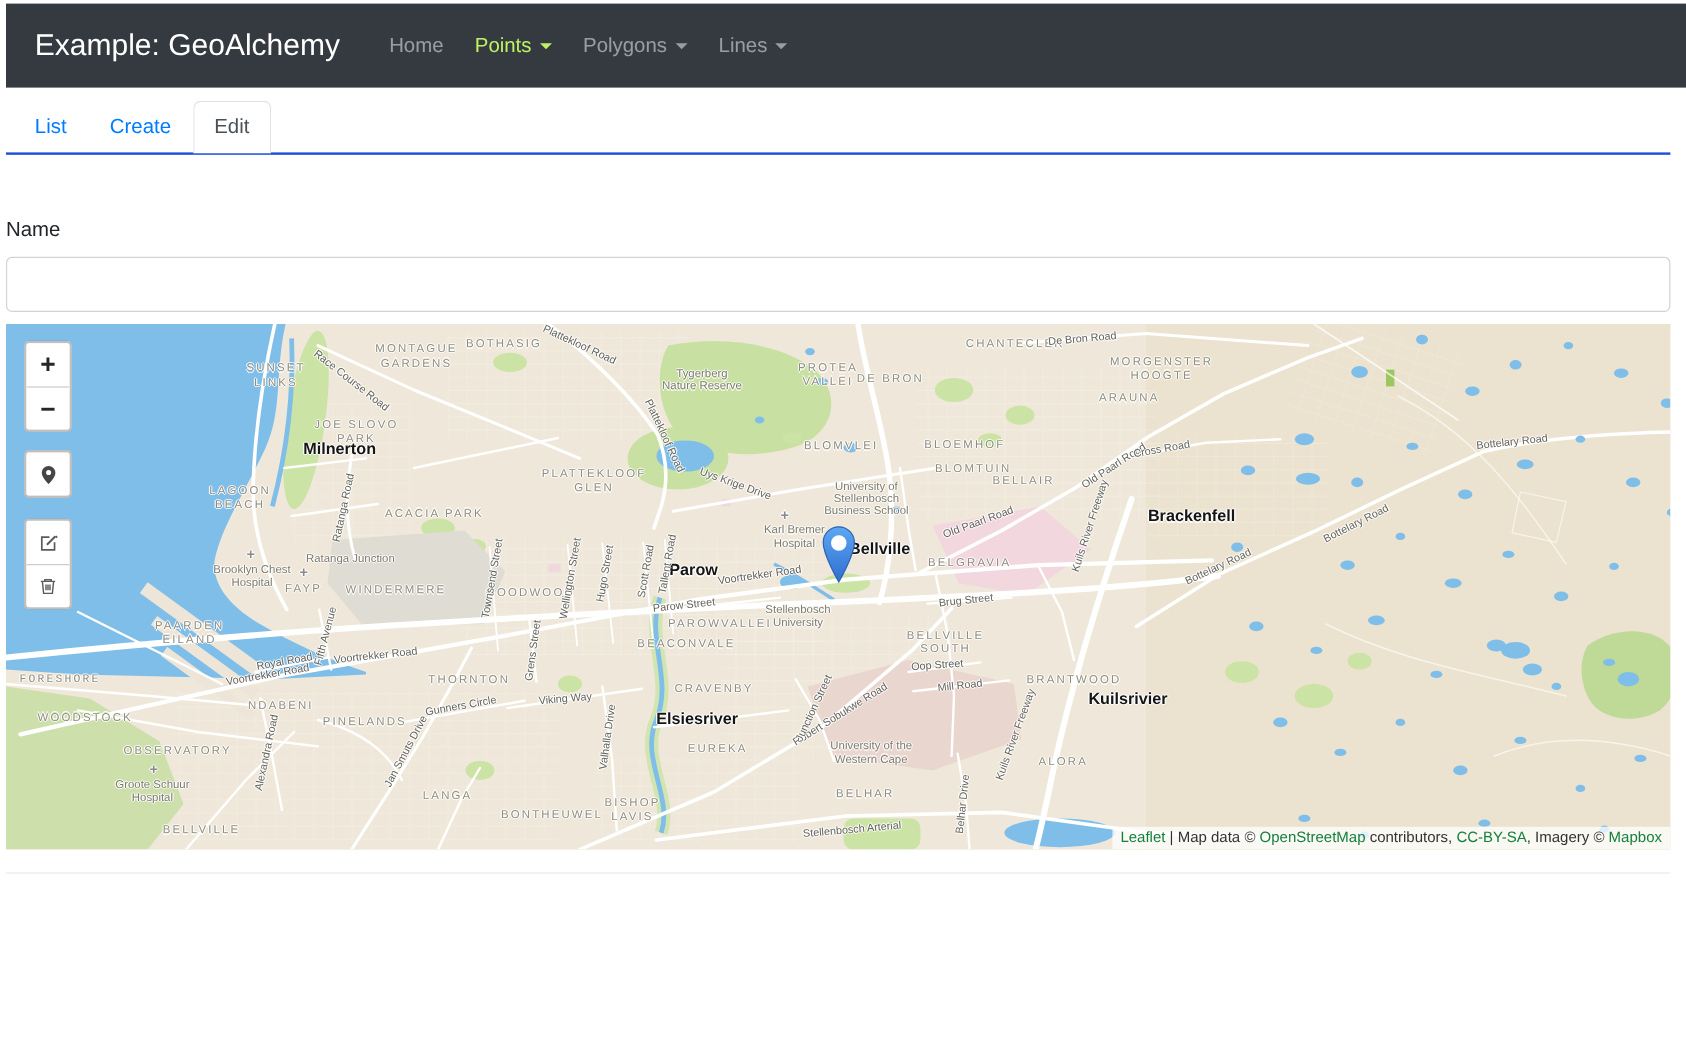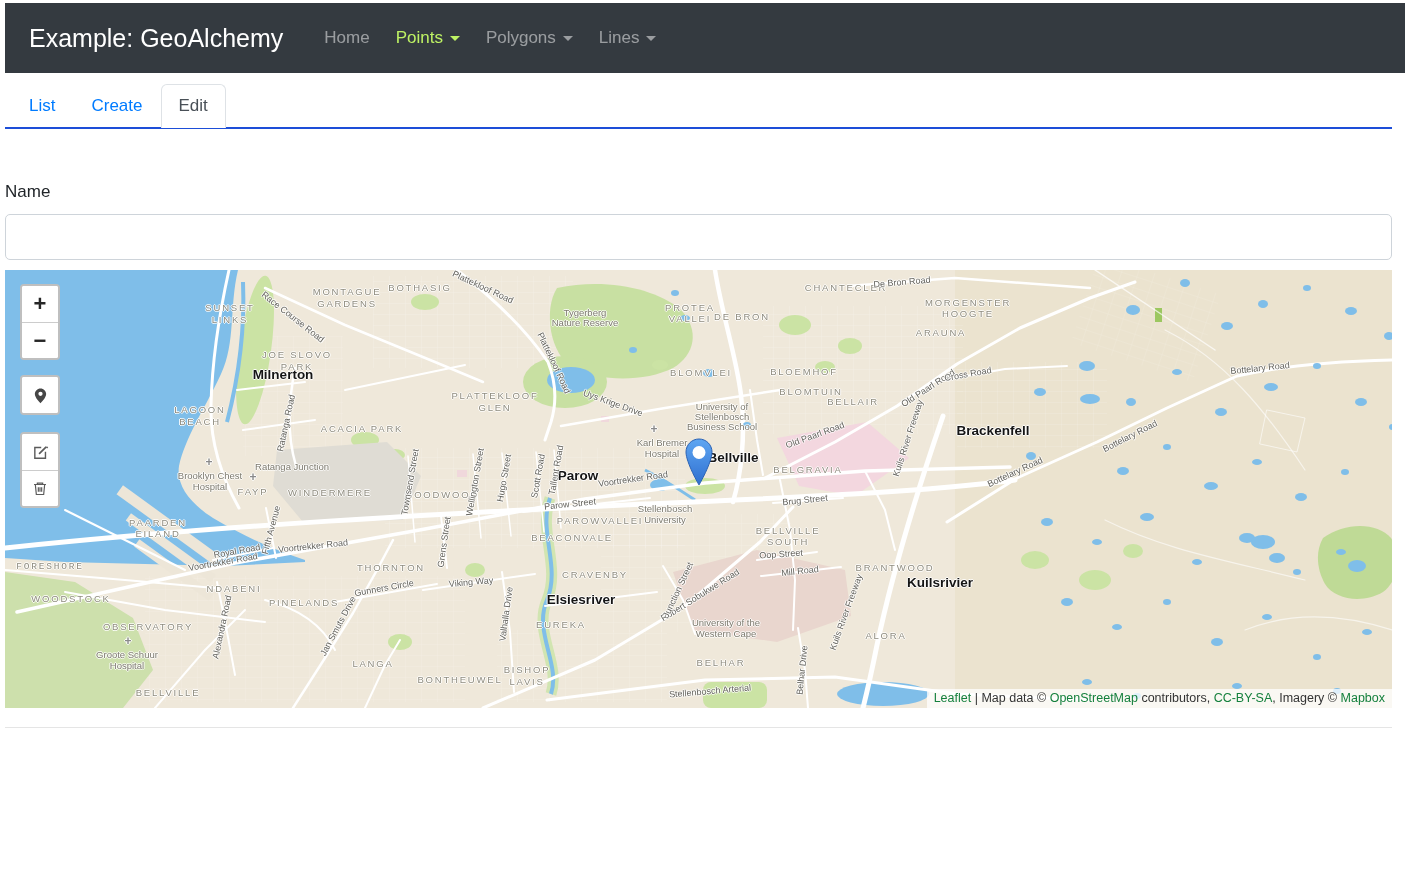--- a/index.html
+++ b/index.html
@@ -322,21 +322,21 @@
         <span class="ml sub" style="left: 153px; top: 252px; transform: translate(-50%, -50%) rotate(0deg);">PAARDEN</span>
         <span class="ml sub" style="left: 153px; top: 263px; transform: translate(-50%, -50%) rotate(0deg);">EILAND</span>
         <span class="ml sub" style="left: 163px; top: 422px; transform: translate(-50%, -50%) rotate(0deg);">BELLVILLE</span>
         <span class="ml sub" style="left: 368px; top: 393px; transform: translate(-50%, -50%) rotate(0deg);">LANGA</span>
         <span class="ml sub" style="left: 455px; top: 409px; transform: translate(-50%, -50%) rotate(0deg);">BONTHEUWEL</span>
         <span class="ml sub" style="left: 522px; top: 399px; transform: translate(-50%, -50%) rotate(0deg);">BISHOP</span>
         <span class="ml sub" style="left: 522px; top: 411px; transform: translate(-50%, -50%) rotate(0deg);">LAVIS</span>
         <span class="ml sub" style="left: 595px; top: 250px; transform: translate(-50%, -50%) rotate(0deg);">PAROWVALLEI</span>
         <span class="ml sub" style="left: 567px; top: 267px; transform: translate(-50%, -50%) rotate(0deg);">BEACONVALE</span>
         <span class="ml sub" style="left: 590px; top: 304px; transform: translate(-50%, -50%) rotate(0deg);">CRAVENBY</span>
-        <span class="ml sub" style="left: 556px; top: 354px; transform: translate(-50%, -50%) rotate(0deg);">EUREKA</span>
+        <span class="ml sub" style="left: 593px; top: 354px; transform: translate(-50%, -50%) rotate(0deg);">EUREKA</span>
         <span class="ml sub" style="left: 716px; top: 392px; transform: translate(-50%, -50%) rotate(0deg);">BELHAR</span>
         <span class="ml sub" style="left: 737px; top: 12px; transform: translate(-50%, -50%) rotate(0deg); margin-top: 34px;">DE BRON</span>
         <span class="ml sub" style="left: 841px; top: 17px; transform: translate(-50%, -50%) rotate(0deg);">CHANTECLER</span>
         <span class="ml sub" style="left: 963px; top: 32px; transform: translate(-50%, -50%) rotate(0deg);">MORGENSTER</span>
         <span class="ml sub" style="left: 963px; top: 43px; transform: translate(-50%, -50%) rotate(0deg);">HOOGTE</span>
         <span class="ml sub" style="left: 936px; top: 62px; transform: translate(-50%, -50%) rotate(0deg);">ARAUNA</span>
         <span class="ml sub" style="left: 685px; top: 37px; transform: translate(-50%, -50%) rotate(0deg);">PROTEA</span>
         <span class="ml sub" style="left: 685px; top: 48px; transform: translate(-50%, -50%) rotate(0deg);">VALLEI</span>
         <span class="ml sub" style="left: 696px; top: 102px; transform: translate(-50%, -50%) rotate(0deg);">BLOMVLEI</span>
         <span class="ml sub" style="left: 799px; top: 101px; transform: translate(-50%, -50%) rotate(0deg);">BLOEMHOF</span>

